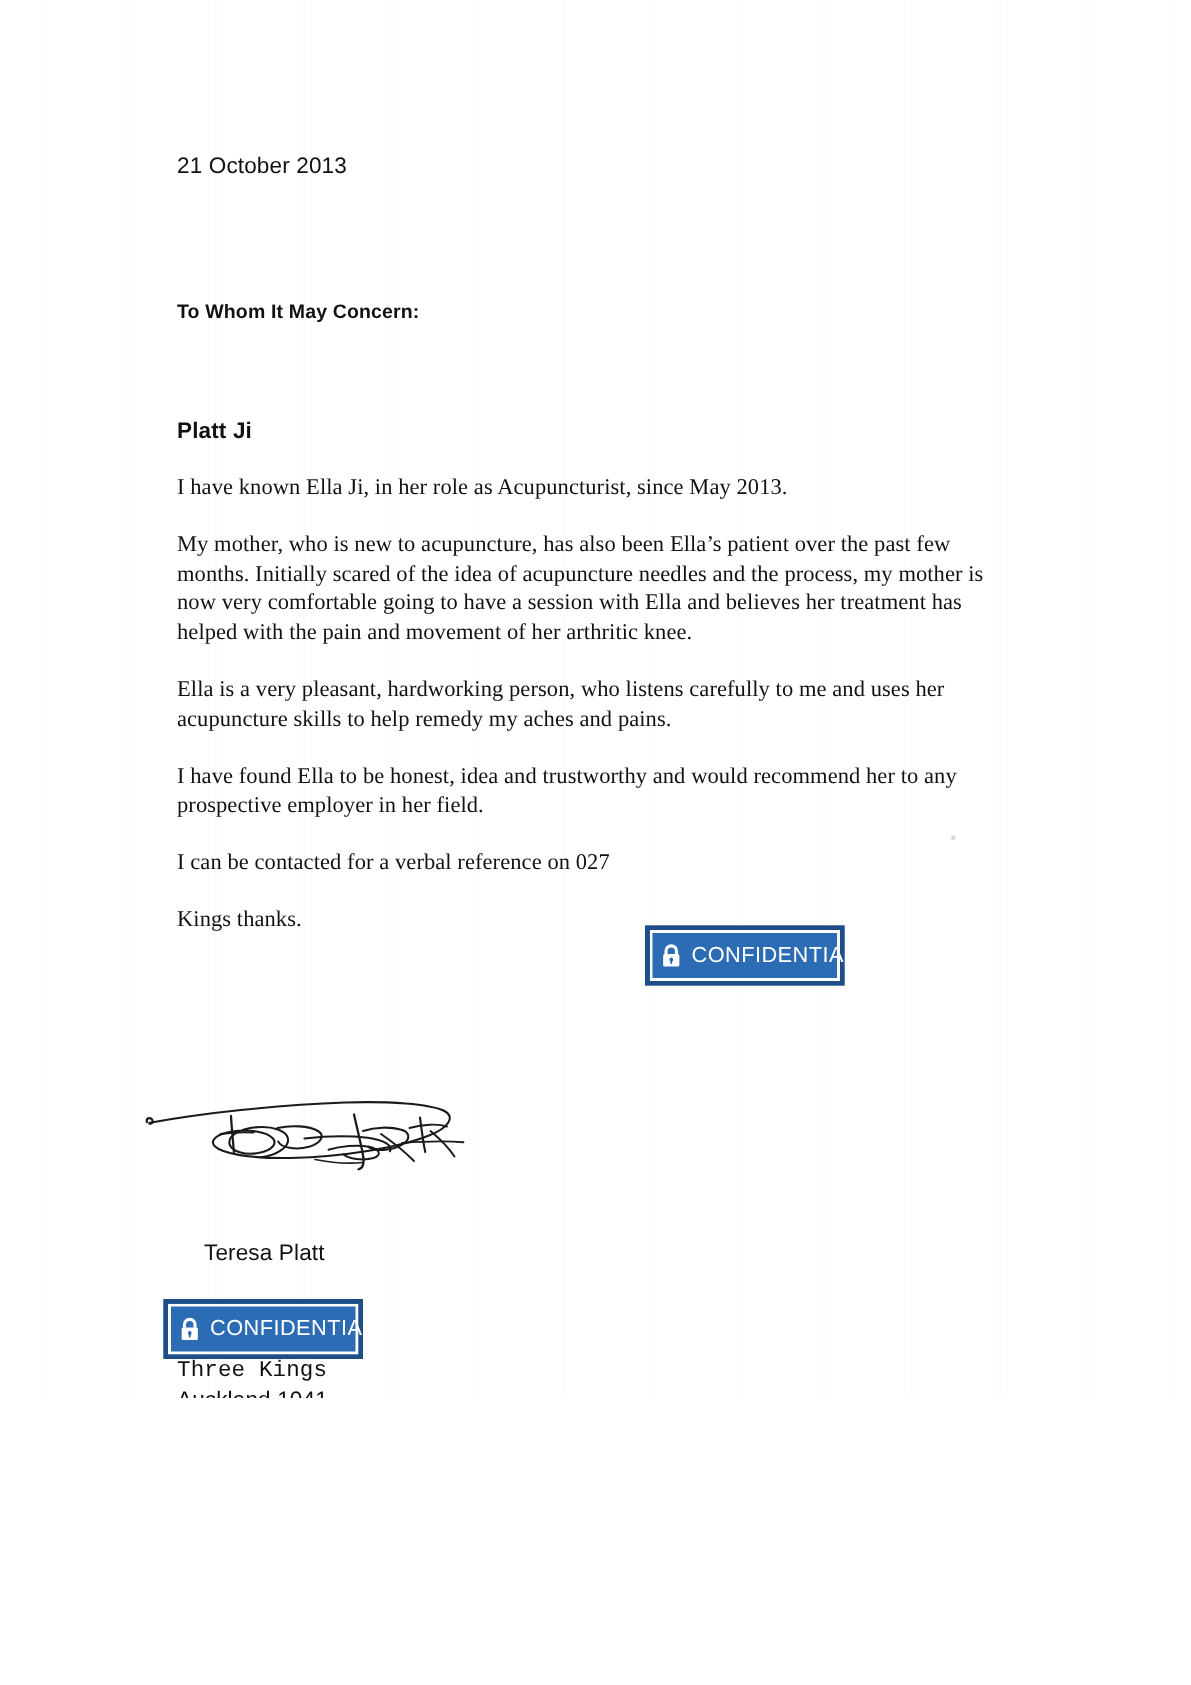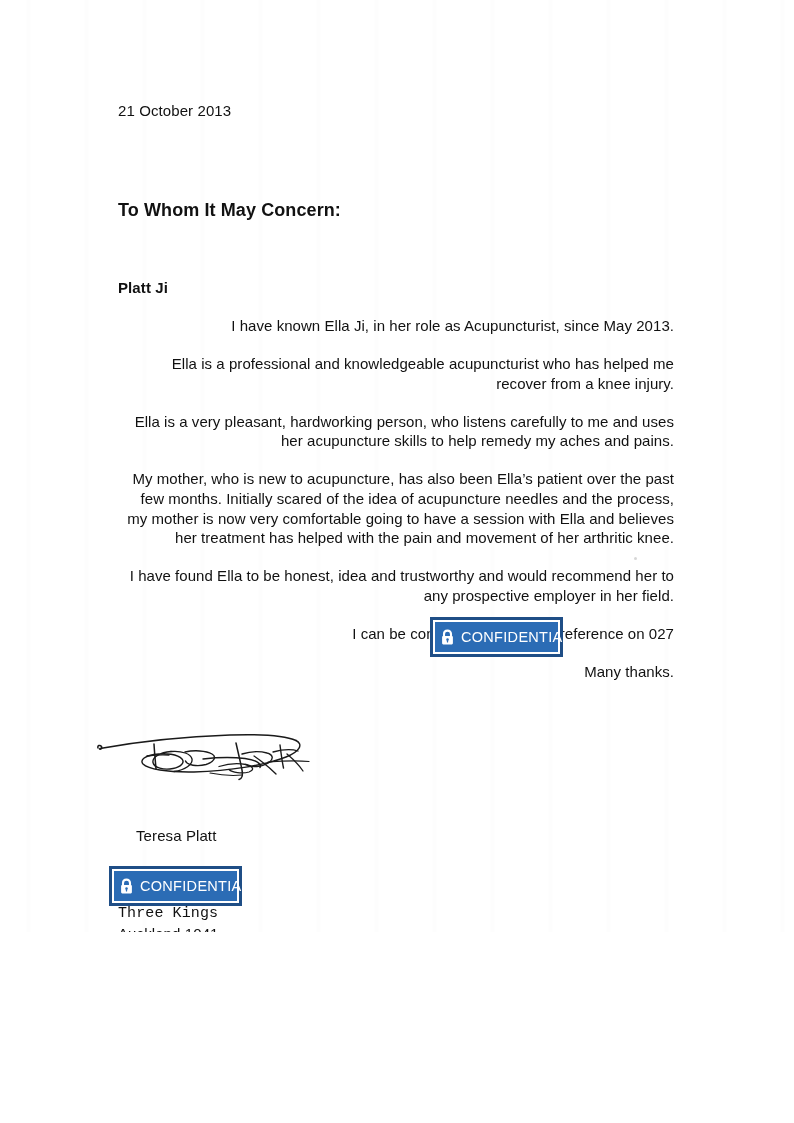--- a/index.html
+++ b/index.html
@@ -45,21 +45,21 @@
     left: 0;
     top: 102px;
     font-size: 15px;
     letter-spacing: 0.1px;
     white-space: nowrap;
   }
   .salutation {
     position: absolute;
     left: 0;
     top: 200px;
-    font-size: 18px;
+    font-size: 13px;
     font-weight: bold;
     letter-spacing: 0.1px;
     white-space: nowrap;
   }
   .subject {
     position: absolute;
     left: 0;
     top: 279px;
     font-size: 15px;
     font-weight: bold;
@@ -70,21 +70,22 @@
     position: absolute;
     left: 0;
     top: 316px;
     width: 556px;
   }
   .para {
     font-size: 15px;
     line-height: 19.6px;
     letter-spacing: 0.05px;
     margin: 0 0 18.5px 0;
-    text-align: right;
+    text-align: left;
+    font-family: Liberation Serif, serif;
   }
   .para.tight {
     margin-bottom: 18px;
   }
   .signature-wrap {
     position: absolute;
     left: -28px;
     top: 726px;
     width: 230px;
     height: 66px;
@@ -172,26 +173,25 @@
   <div class="letter">
 
     <div class="doc-date">21 October 2013</div>
 
     <div class="salutation">To Whom It May Concern:</div>
 
     <div class="subject">Platt Ji</div>
 
     <div class="body-block">
       <p class="para">I have known Ella Ji, in her role as Acupuncturist, since May 2013.</p>
-      <p class="para">Ella is a professional and knowledgeable acupuncturist who has helped me recover from a knee injury.</p>
+      <p class="para">My mother, who is new to acupuncture, has also been Ella’s patient over the past few months.  Initially scared of the idea of acupuncture needles and the process, my mother is now very comfortable going to have a session with Ella and believes her treatment has helped with the pain and movement of her arthritic knee.</p>
       <p class="para">Ella is a very pleasant, hardworking person, who listens carefully to me and uses her acupuncture skills to help remedy my aches and pains.</p>
-      <p class="para">My mother, who is new to acupuncture, has also been Ella’s patient over the past few months.  Initially scared of the idea of acupuncture needles and the process, my mother is now very comfortable going to have a session with Ella and believes her treatment has helped with the pain and movement of her arthritic knee.</p>
       <p class="para">I have found Ella to be honest, idea and trustworthy and would recommend her to any prospective employer in her field.</p>
       <p class="para tight">I can be contacted for a verbal reference on 027</p>
-      <p class="para">Many thanks.</p>
+      <p class="para">Kings thanks.</p>
     </div>
 
     <div class="signature-wrap">
       <svg width="230" height="66" viewBox="0 0 230 66" fill="none" xmlns="http://www.w3.org/2000/svg">
         <g stroke="#1a1a1a" fill="none" stroke-linecap="round" stroke-linejoin="round">
           <path d="M8 22 C7 19.5 10 18.5 11.5 20.5 C12.5 22 11 23.5 9.5 23" stroke-width="1.5"></path>
           <path d="M10 22.5 C46 16 96 10.5 140 9 C170 8 196 10 206 14.5" stroke-width="1.4"></path>
           <path d="M206 14.5 C214 18.5 209 26 196 31 C176 39 140 45 104 46 C76 46.5 58 43 53 38 C49.5 34 55 30 64 28.5" stroke-width="1.4"></path>
           <path d="M64 28.5 C76 26.5 88 28.5 92 33 C95 36.5 91 41 83 42.5 C73.5 44.5 64 41.5 63 36.5 C62 31 70 26.5 81 25.5" stroke-width="1.4"></path>
           <path d="M81 25.5 C92 24.5 101 28 102 33 C103 38.5 95 44 84 45.5" stroke-width="1.3"></path>

